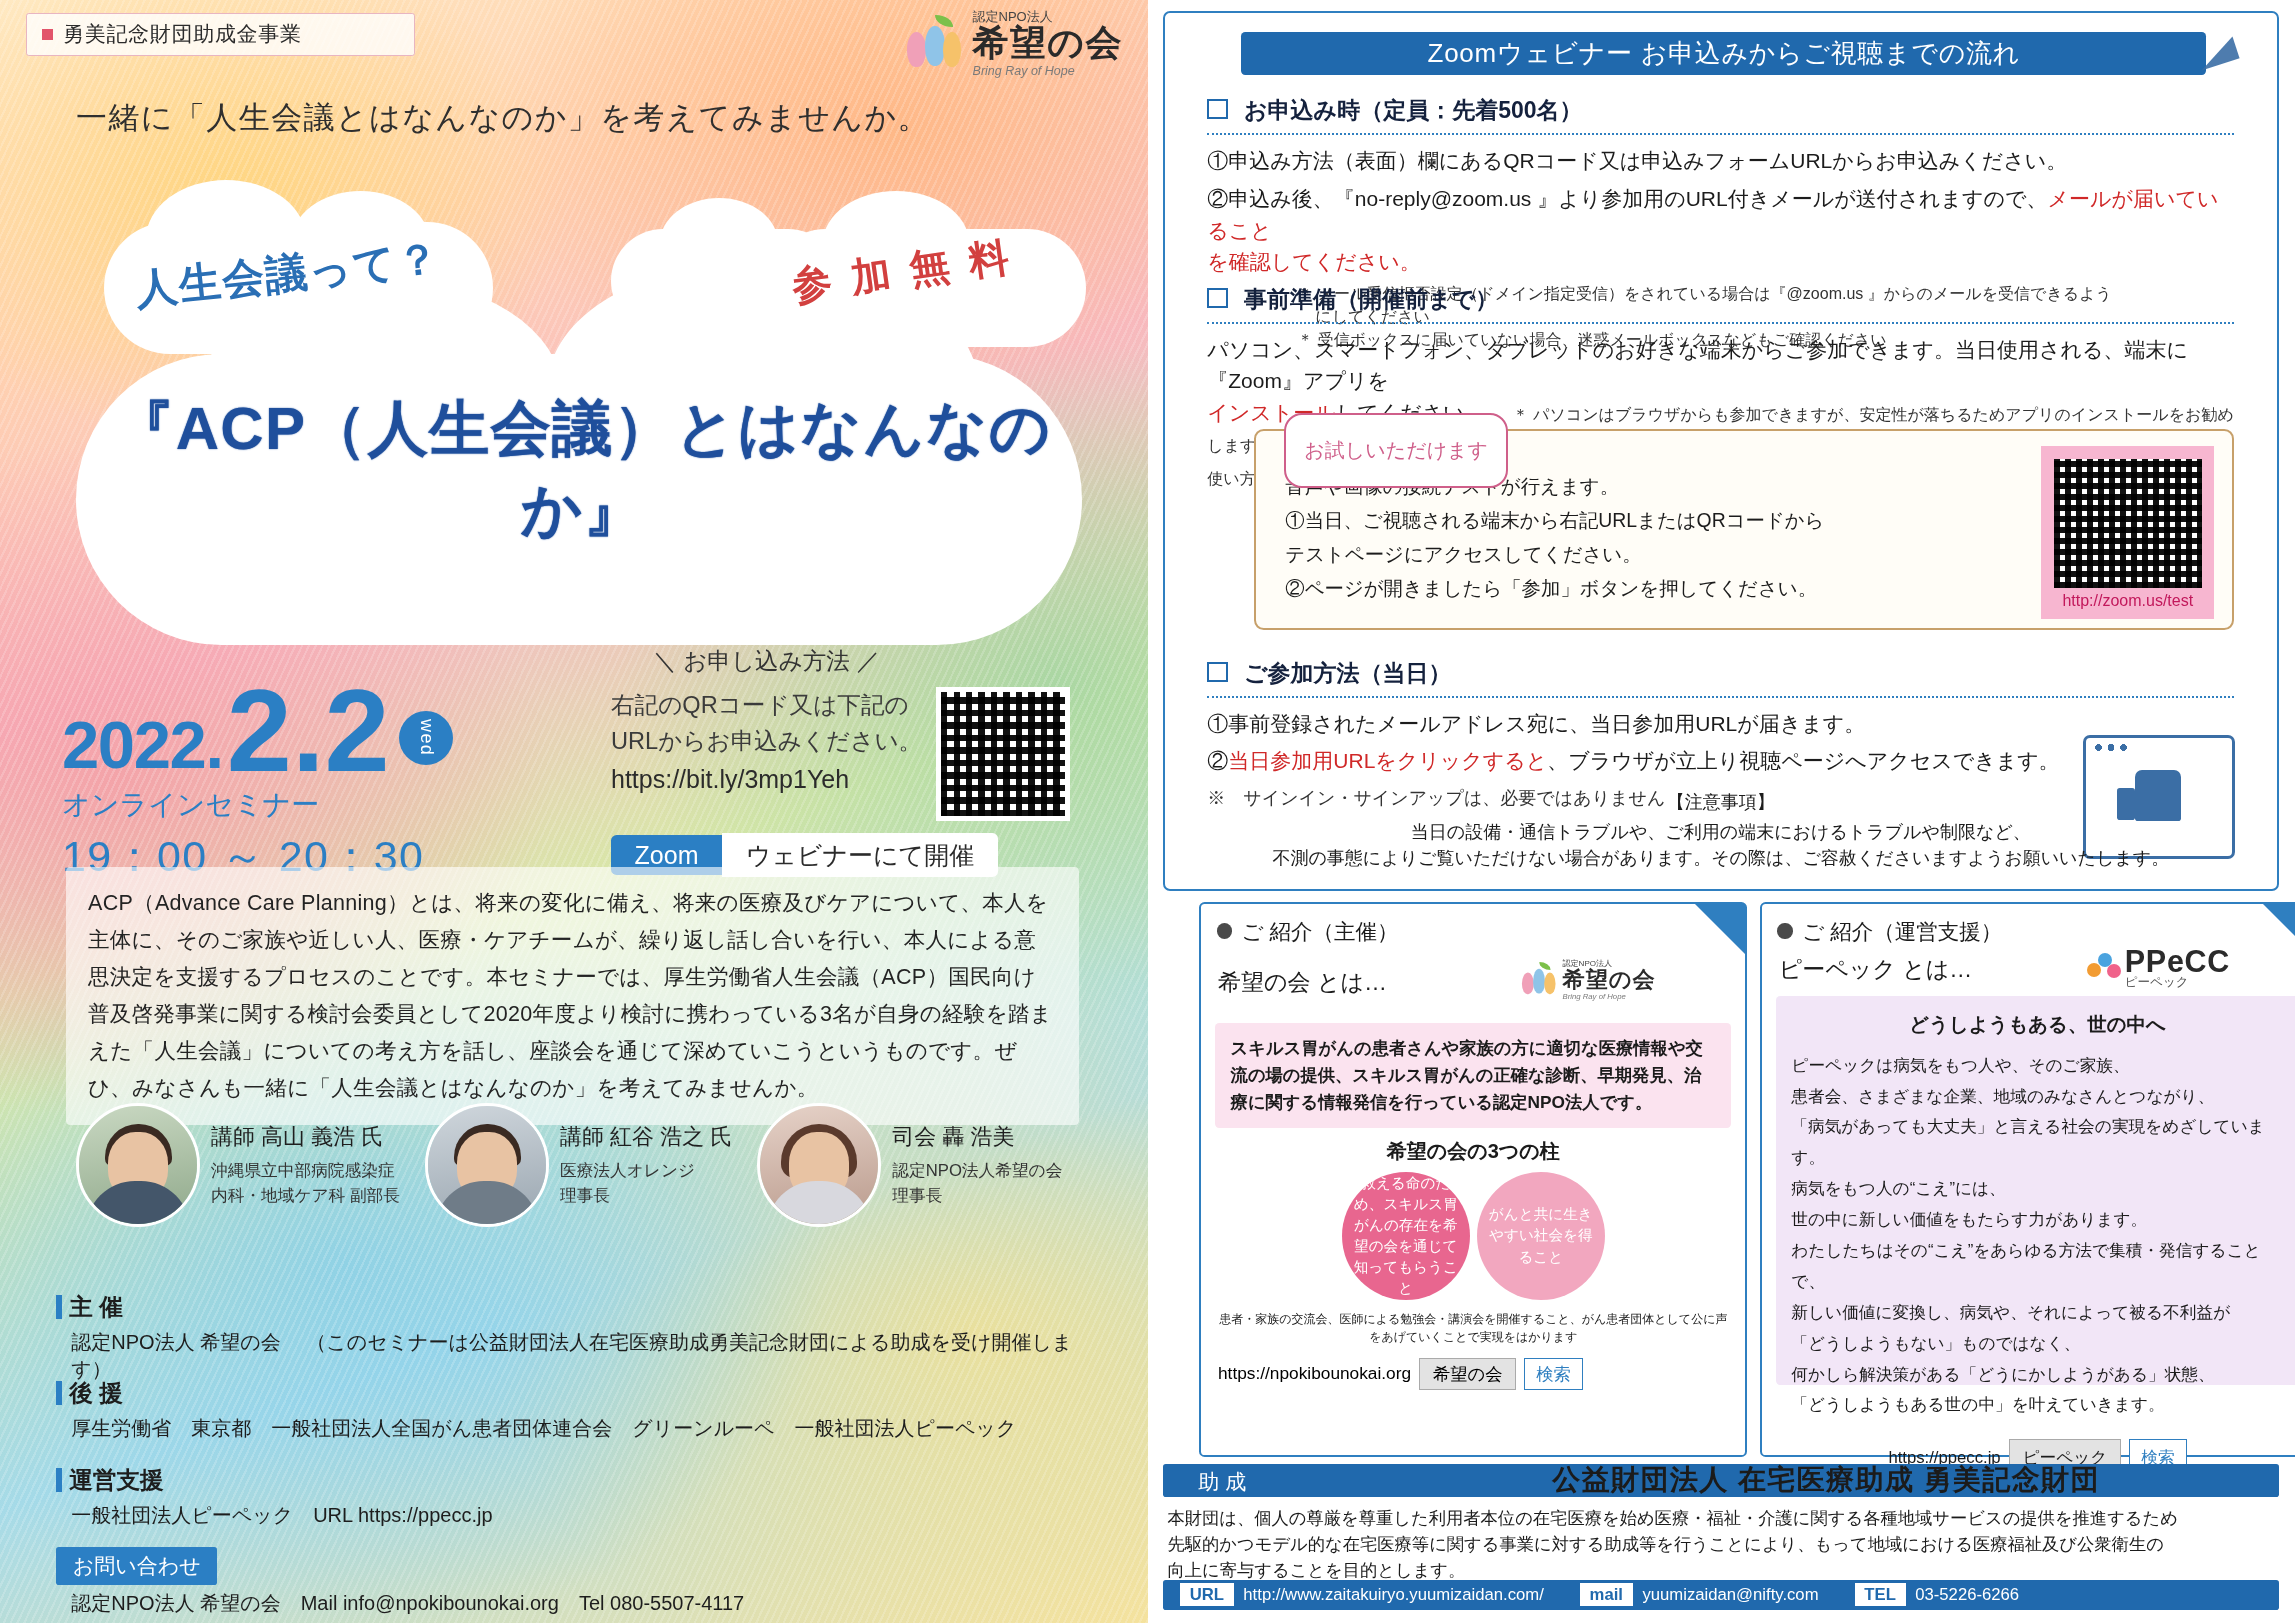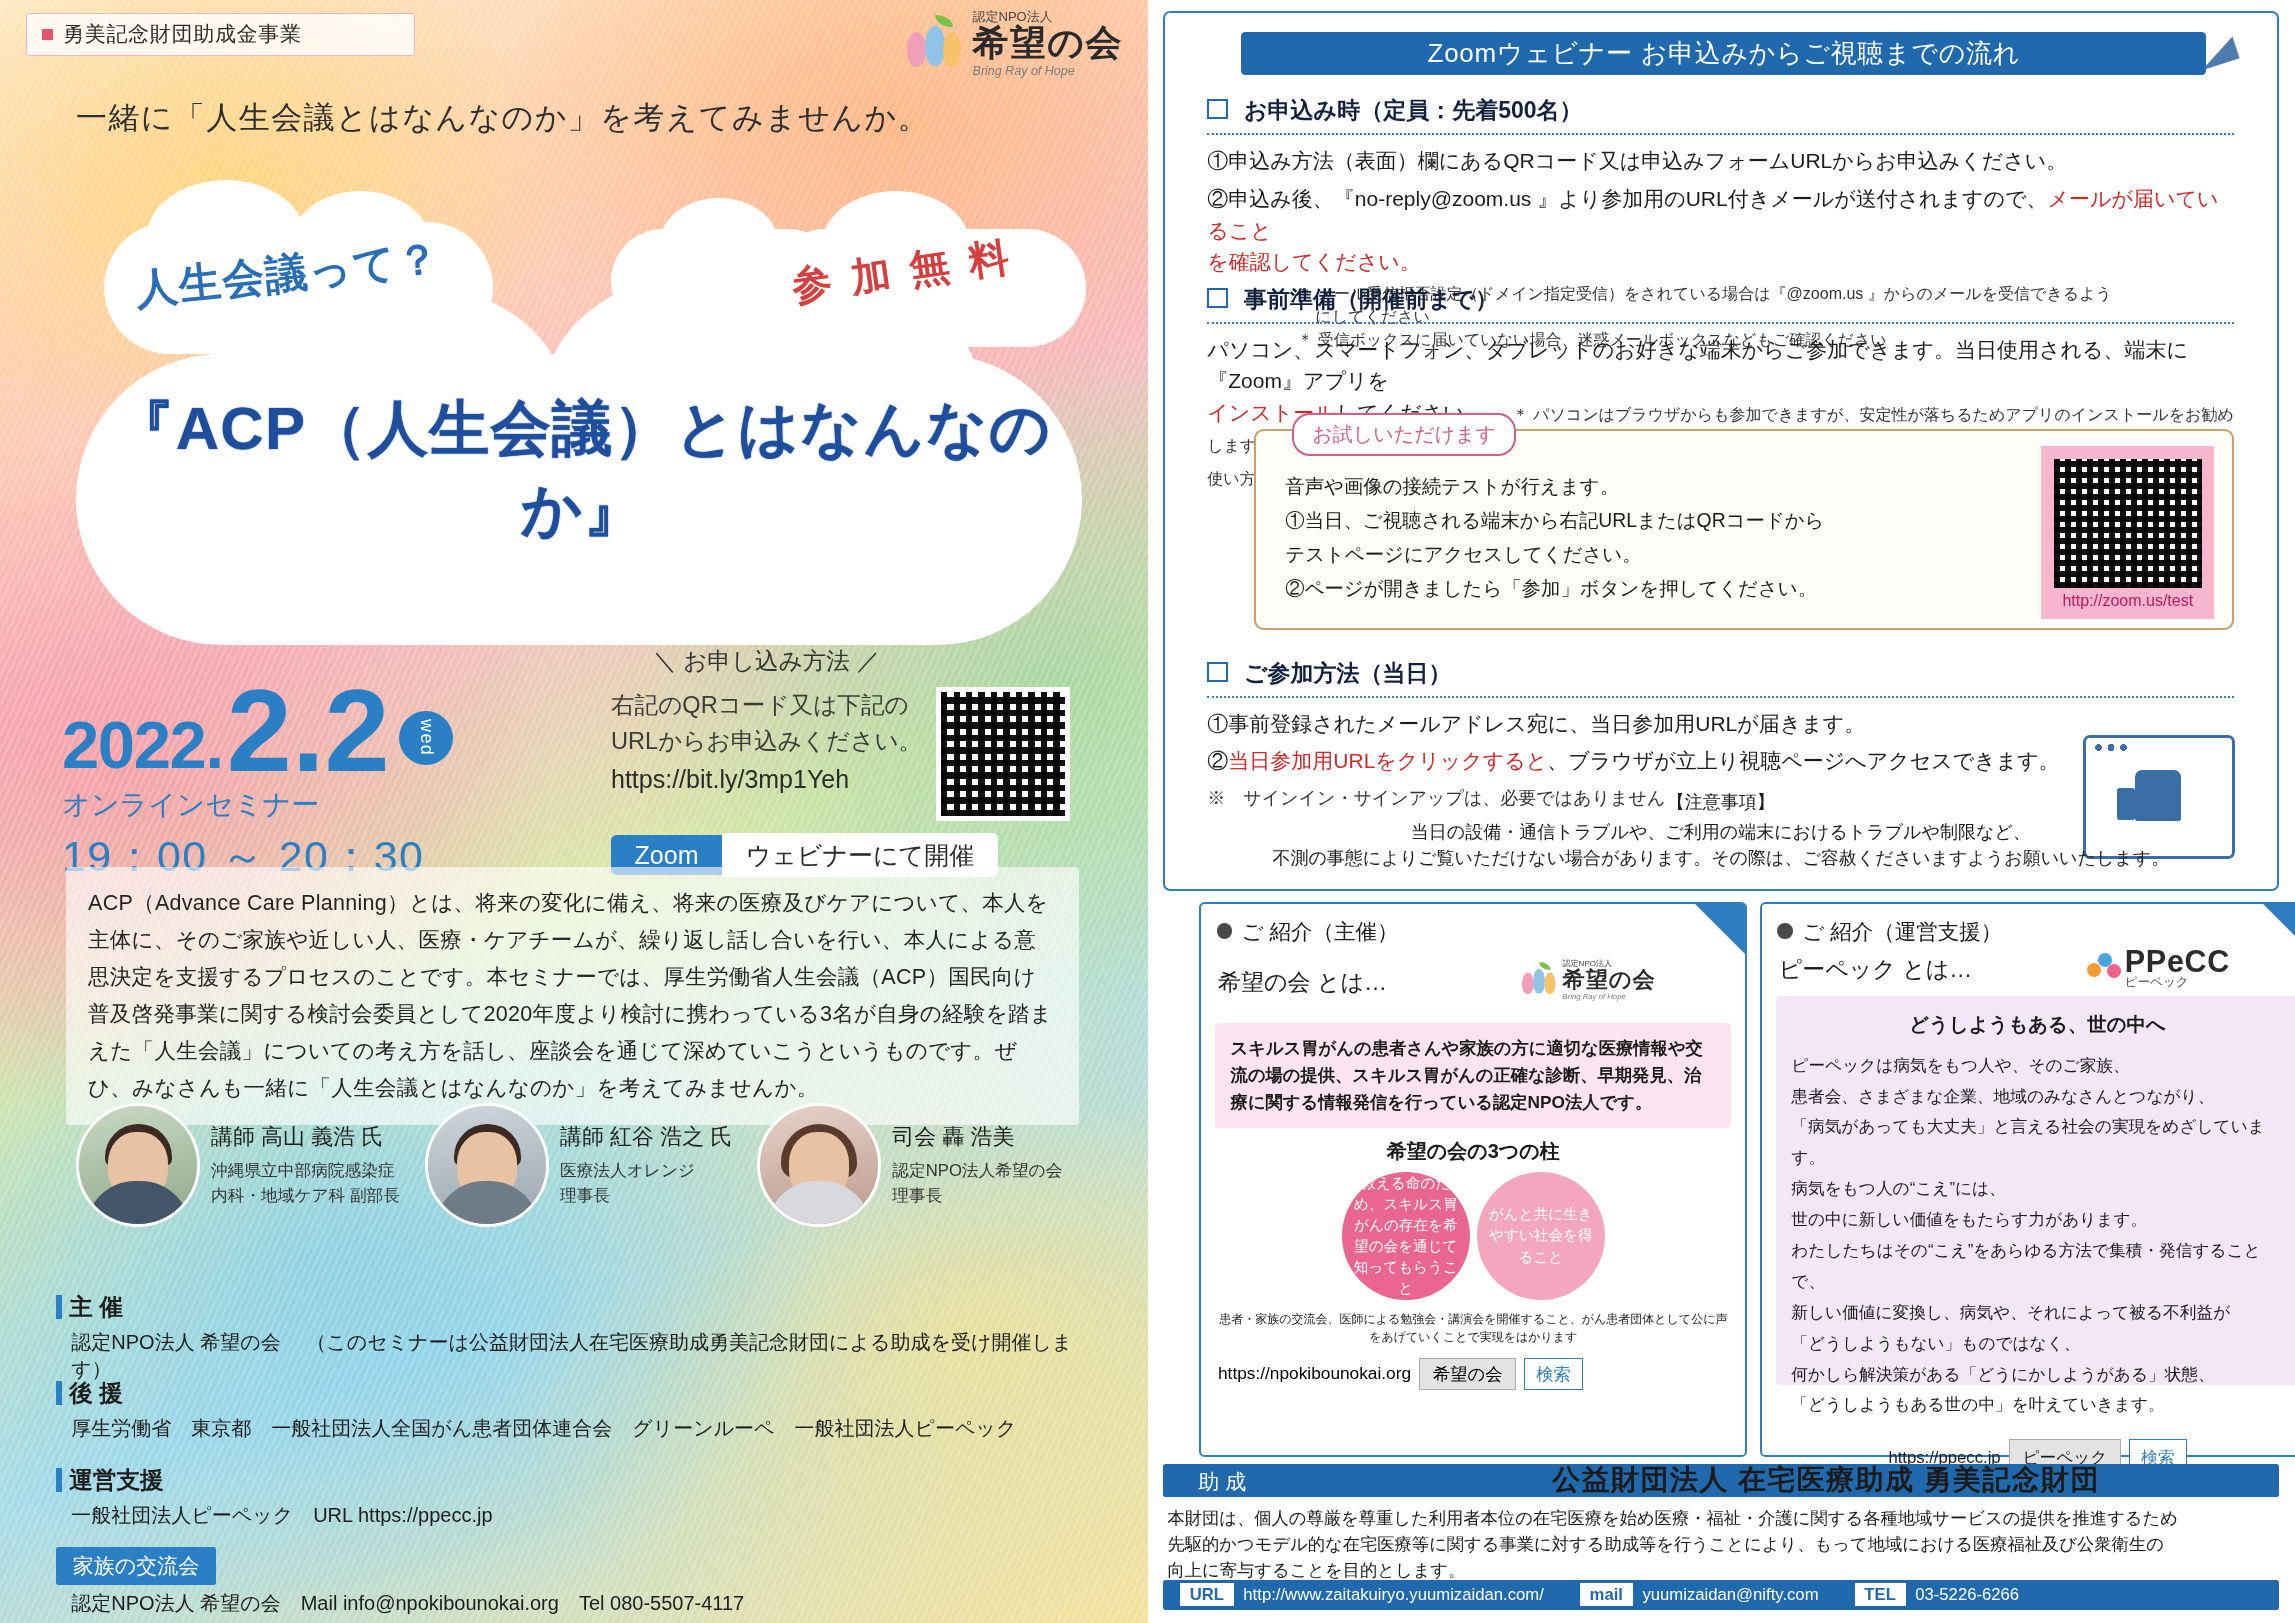--- a/index.html
+++ b/index.html
@@ -170,22 +170,22 @@
   .dots{border-bottom:2.8px dotted #2f7fc0;height:0;margin:7px 0 9.7px 0;}
   .r-p{font-size:21px;color:#1c1c1c;line-height:1.5;}
   .r-note{font-size:16px;color:#333;line-height:1.45;}
   .red{color:#d02828;}
 
   .trybox{
     position:absolute;left:89px;top:416px;width:980px;height:201px;
     border:2.8px solid #c7a06a;border-radius:9.7px;background:#fffdf7;box-sizing:border-box;
   }
   .try-pill{
-    position:absolute;left:36px;top:-18px;background:#fff;border:2.1px solid #cf5f8a;border-radius:18px;
-    color:#cf5f8a;font-size:20px;padding:6px 18px;
+    position:absolute;left:28px;top:-18px;background:#fff;border:2.1px solid #cf5f8a;border-radius:18px;
+    color:#cf5f8a;font-size:20px;padding:22px 18px;
   }
   .qr2{position:absolute;right:18px;top:15.3px;width:173px;height:173px;background:#f7b6d0;padding:12.5px;box-sizing:border-box;}
   .qr2 .code{width:148px;height:129px;background:
       repeating-linear-gradient(0deg,#111 0 5.6px,#fff 5.6px 11px),
       repeating-linear-gradient(90deg,#111 0 5.6px,#fff 5.6px 11px);background-blend-mode:multiply;}
   .qr2 .lbl{font-size:16px;color:#c2185b;text-align:center;margin-top:4.2px;}
 
   .monitor{position:absolute;right:42px;top:722px;width:146px;height:118px;border:3.5px solid #3b6ea5;border-radius:7px;}
   .monitor .dots3{position:absolute;left:8.3px;top:5.6px;width:32px;height:7px;background:
      radial-gradient(circle 3.5px at 3.5px 3.5px,#3b6ea5 98%,transparent),
@@ -374,21 +374,21 @@
     <div class="sec" style="top:1464px">
       <div class="sec-head">
           <span class="sec-bar"></span>
         <span class="sec-title">運営支援</span>
         </div>
       <div class="sec-body">一般社団法人ピーペック　URL https://ppecc.jp</div>
     </div>
 
     <div class="sec" style="top:1547px">
       <div class="sec-head">
-          <span class="sec-title-chip">家族の交流会</span>
+          <span class="sec-title-chip">お問い合わせ</span>
         </div>
       <div class="sec-body" style="margin-top:5.6px">認定NPO法人 希望の会　Mail info@npokibounokai.org　Tel 080-5507-4117</div>
     </div>
   </div>
 
   <div class="right">
 
     <div class="r-card">
       <div class="r-head">Zoomウェビナー お申込みからご視聴までの流れ</div>
       <div class="paper-plane"></div>

